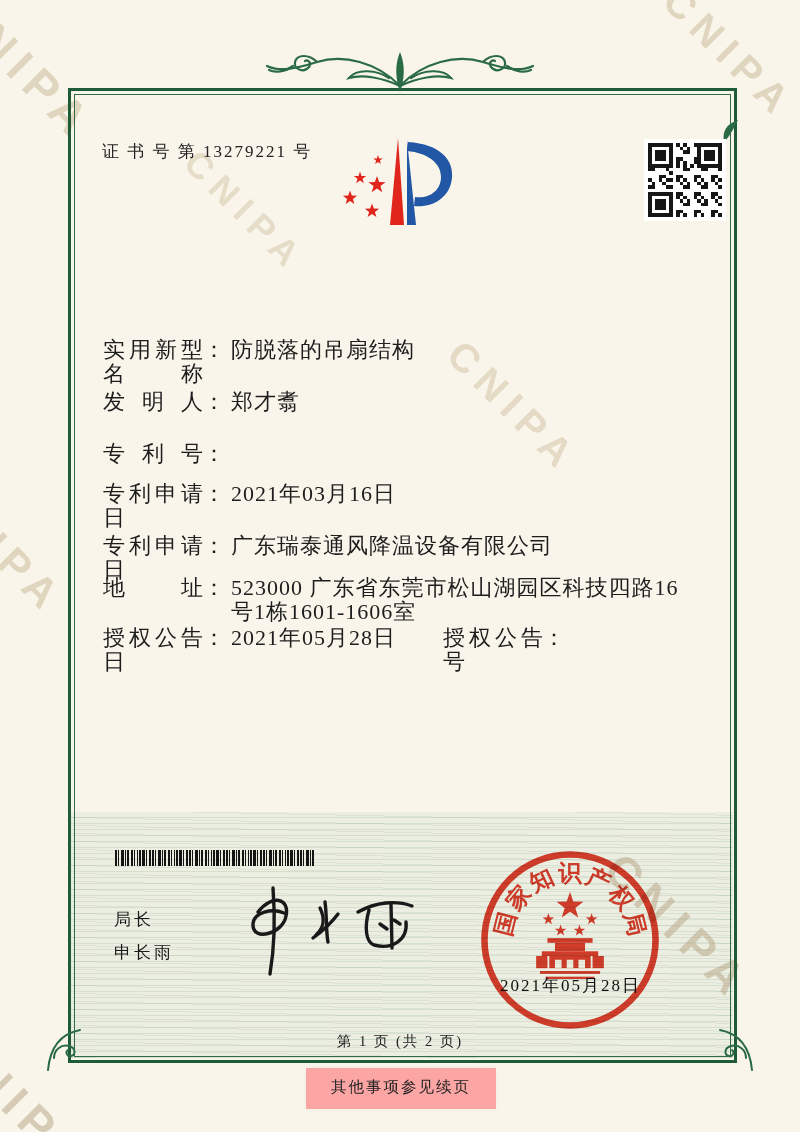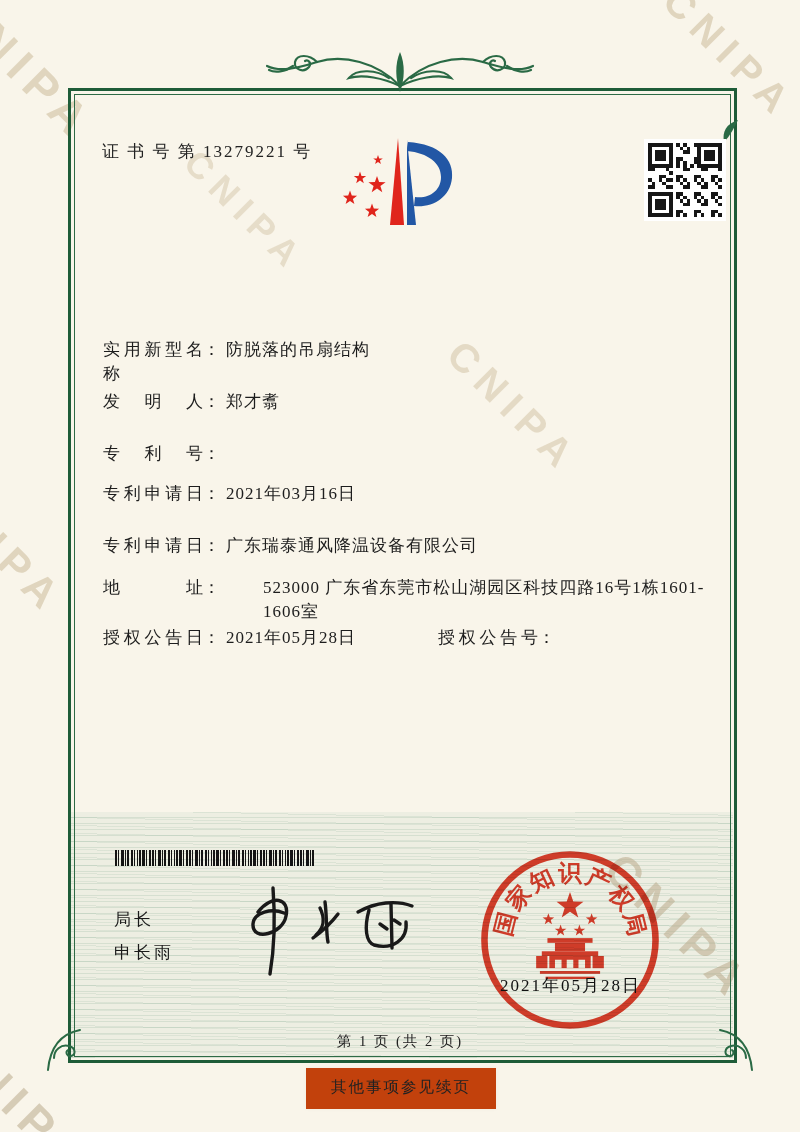--- a/index.html
+++ b/index.html
@@ -56,30 +56,30 @@
     grid-template-columns:repeat(21,1fr); grid-template-rows:repeat(21,1fr); z-index:4;
   }
   .qr div{background:#fff;}
   .qr div.on{background:#161616;}
   .title{
     position:absolute; left:0; top:238px; width:800px; margin:0; text-align:center;
     font-size:39px; font-weight:bold; letter-spacing:7px; color:#111; z-index:4;
   }
   
   .frow{
-    position:absolute; left:103px; width:606px; font-size:17px; line-height:24px;
+    position:absolute; left:103px; width:606px; font-size:22px; line-height:24px;
     display:flex; z-index:4; color:#1d1d1d;
   }
   .flabel{
     display:inline-block; width:100px; text-align:justify; text-align-last:justify;
     text-justify:inter-character; flex:0 0 100px;
   }
   .fcolon{flex:0 0 auto; margin-right:6px;}
   .fval{flex:1 1 auto; letter-spacing:1px;}
-  .frow.addr .fval{max-width:470px;margin-left:37px;}
+  .frow.addr .fval{max-width:470px;}
   .grant .fval{flex:0 0 auto; width:196px;}
   .grant .flabel.g2{margin-left:16px;}
   
   .body-text{
     position:absolute; left:102px; top:658px; width:600px; z-index:4;
     font-size:17px; line-height:26.5px; color:#151515; letter-spacing:0.5px;
   }
   .body-text p{margin:0; text-indent:2em;}
   
   .barcode{
@@ -97,21 +97,21 @@
   .seal-date{
     position:absolute; left:478px; top:974px; width:185px; text-align:center; z-index:6;
     font-size:17px; color:#111; letter-spacing:2px; white-space:nowrap;
   }
   
   .page-info{
     position:absolute; left:0; top:1032px; width:800px; text-align:center;
     font-size:14.5px; color:#222; letter-spacing:2px; z-index:4;
   }
   .note{
-    position:absolute; left:306px; top:1068px; width:190px; background:#c2410c;
+    position:absolute; left:306px; top:1068px; width:190px; background:#fca5a5;
     box-shadow:0 0 4px rgba(0,0,0,0.04); text-align:center; padding:9px 0 11px;
     font-size:15.5px; letter-spacing:2px; color:#222; z-index:4;
   }
 </style>
 </head>
 <body>
 
 <div class="page">
 
   <div class="waves"></div>

